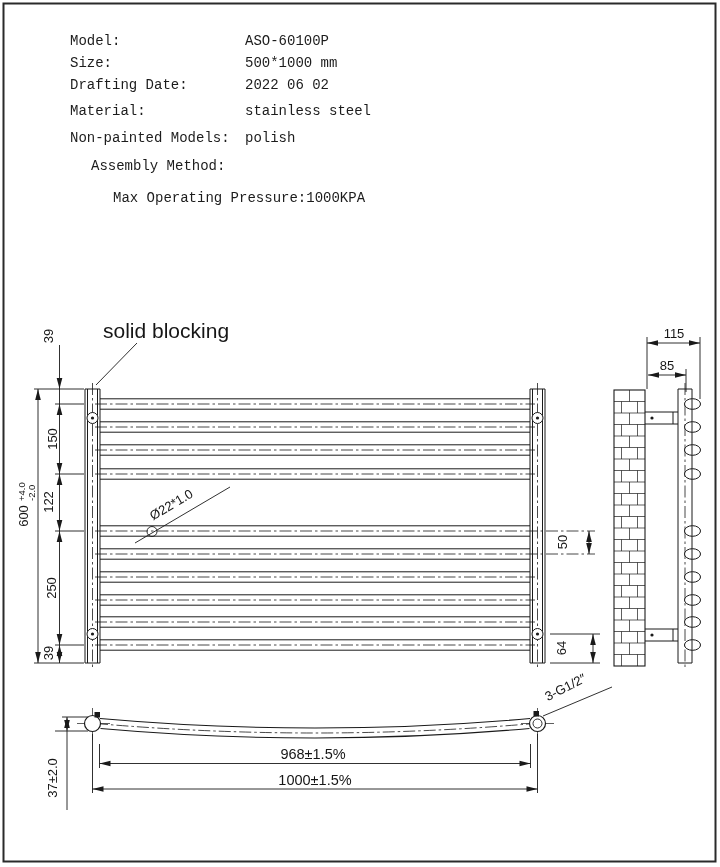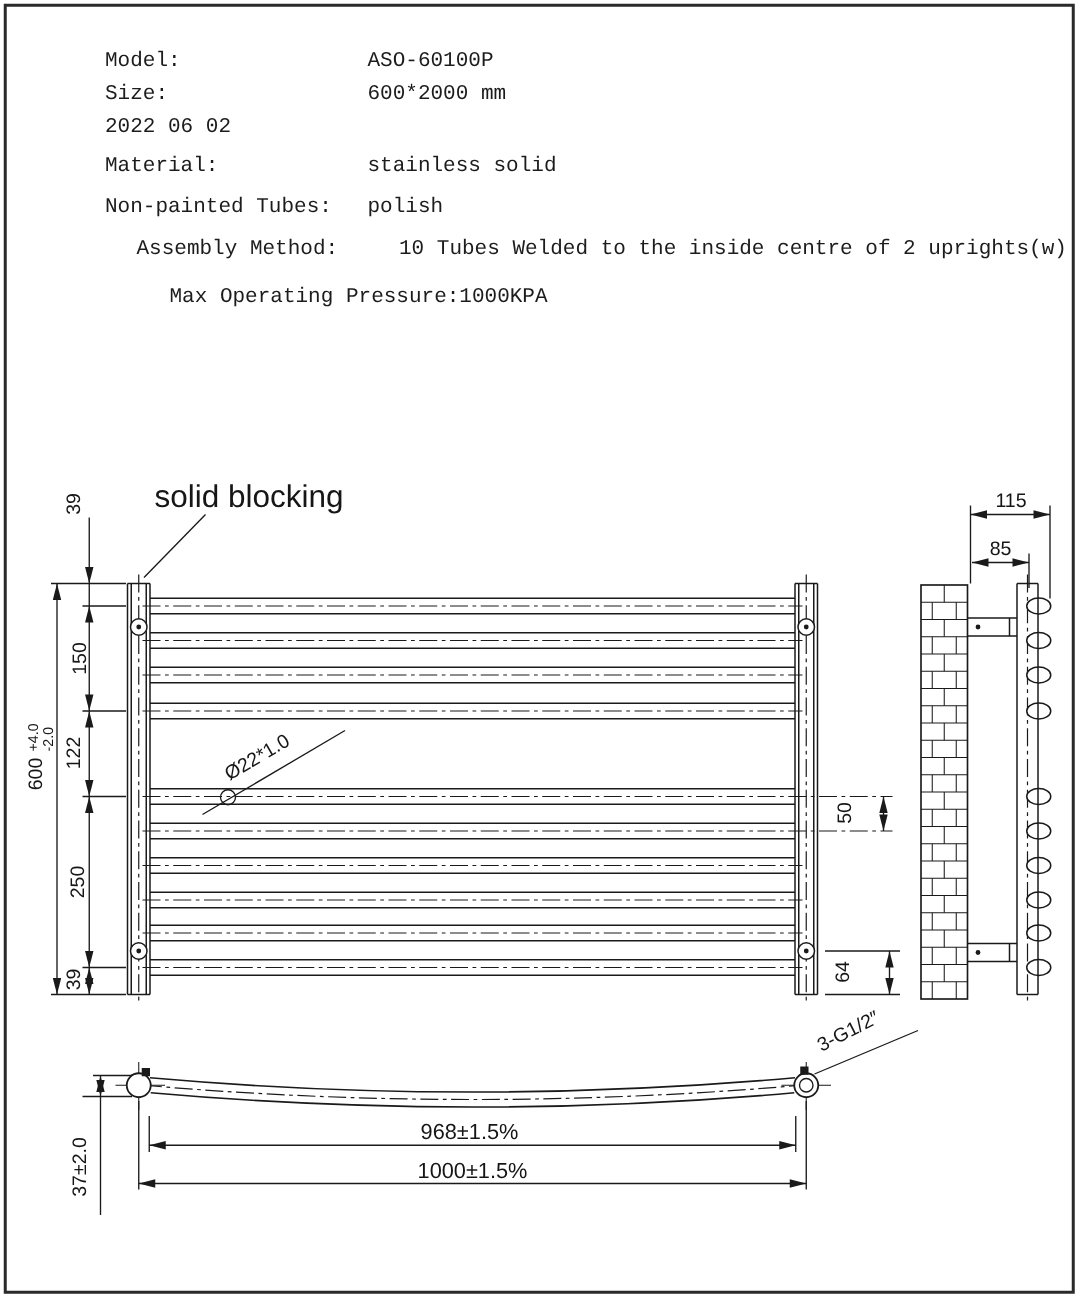--- a/index.html
+++ b/index.html
@@ -21,25 +21,25 @@
   .callout{font-family:"Liberation Sans",sans-serif;font-size:21px;}
   .mid{text-anchor:middle;}
 </style>
 </head>
 <body>
 
 <div id="page">
 
   <div id="specs">
     <div class="spec-row r0"><span class="lbl">Model:</span><span>ASO-60100P</span></div>
-    <div class="spec-row r1"><span class="lbl">Size:</span><span>600*2000 mm</span></div>
-    <div class="spec-row r2"><span>2022 06 02</span></div>
-    <div class="spec-row r3"><span class="lbl">Material:</span><span>stainless solid</span></div>
-    <div class="spec-row r4"><span class="lbl">Non-painted Tubes:</span><span>polish</span></div>
-    <div class="spec-row r5"><span class="lbl">Assembly Method:</span><span>10 Tubes Welded to the inside centre of 2 uprights(w)</span></div>
+    <div class="spec-row r1"><span class="lbl">Size:</span><span>500*1000 mm</span></div>
+    <div class="spec-row r2"><span class="lbl">Drafting Date:</span><span>2022 06 02</span></div>
+    <div class="spec-row r3"><span class="lbl">Material:</span><span>stainless steel</span></div>
+    <div class="spec-row r4"><span class="lbl">Non-painted Models:</span><span>polish</span></div>
+    <div class="spec-row r5"><span class="lbl">Assembly Method:</span></div>
     <div class="spec-row r6"><span class="lbl">Max Operating Pressure:</span><span>1000KPA</span></div>
   </div>
 
   <svg id="cad" width="720" height="867" viewBox="0 0 720 867">
 
     <rect x="3.5" y="3.5" width="712" height="858" fill="none" stroke="#2a2a2a" stroke-width="2"></rect>
 
     <g id="g-lines">
         <line x1="85" y1="389" x2="85" y2="663" stroke="#1a1a1a" stroke-width="1"></line>
         <line x1="87.5" y1="389" x2="87.5" y2="663" stroke="#1a1a1a" stroke-width="1"></line>

